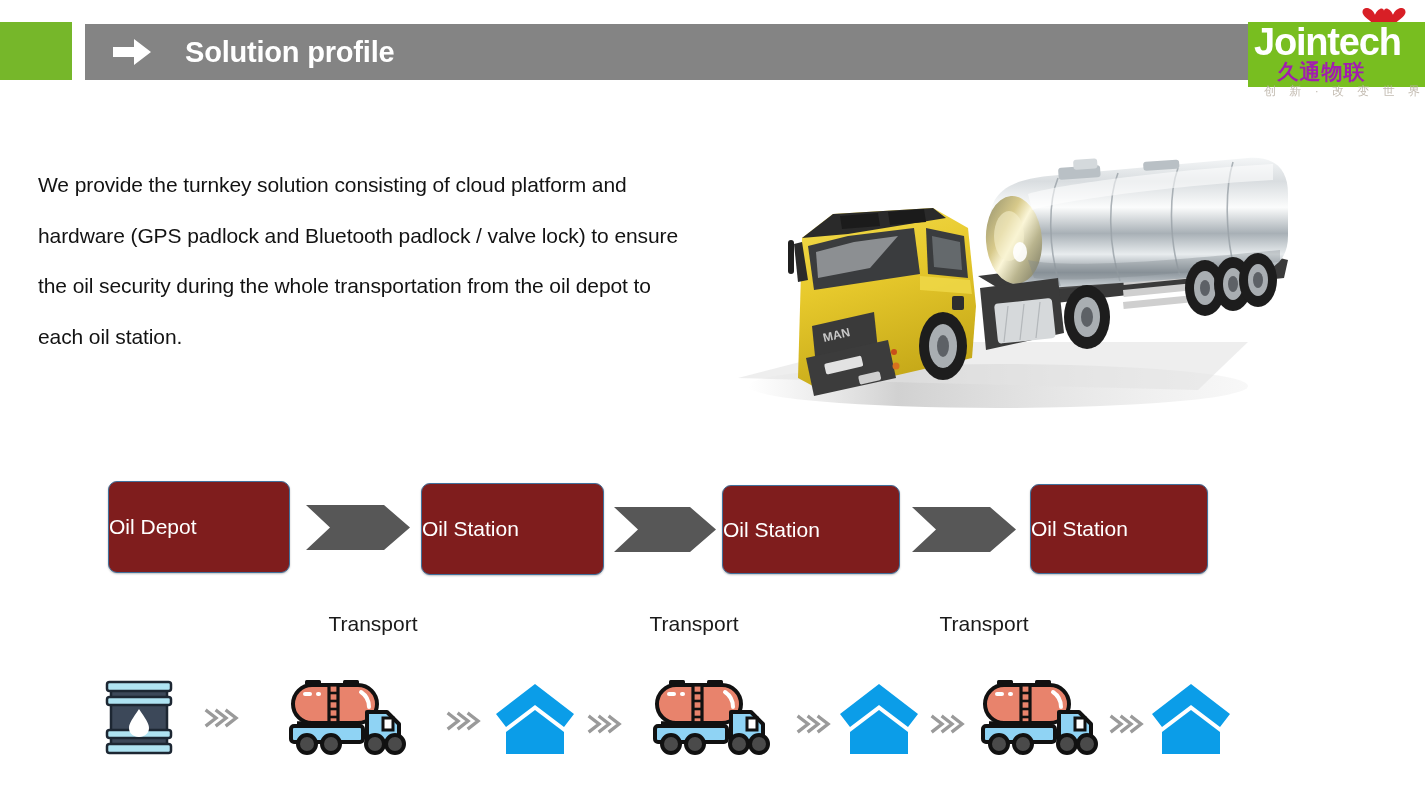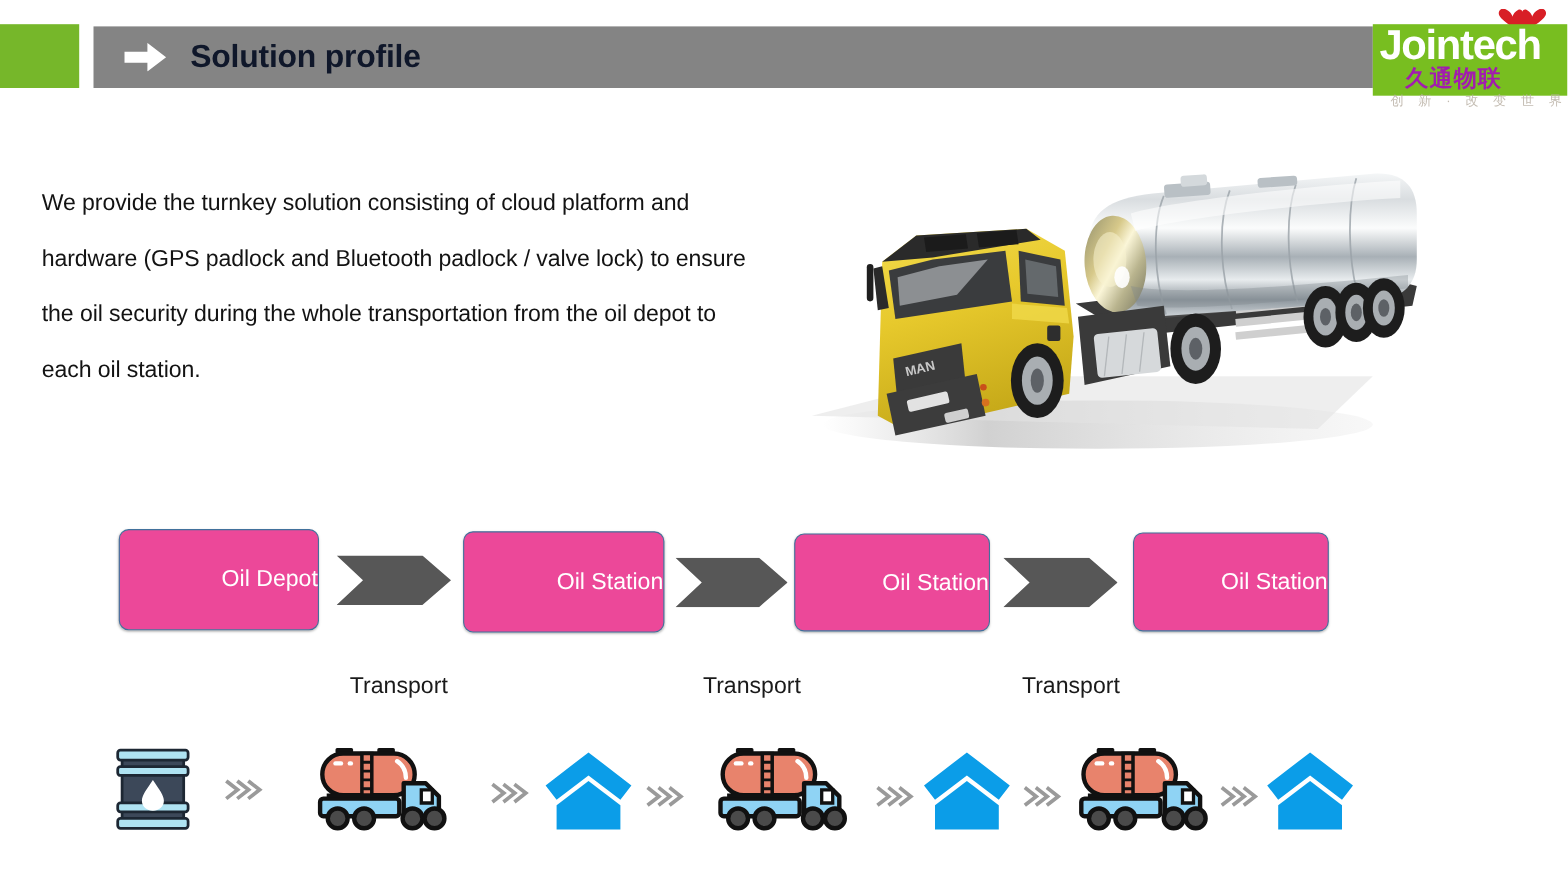--- a/index.html
+++ b/index.html
@@ -36,22 +36,22 @@
     align-items: center;
   }
   .header-arrow {
     margin-left: 28px;
     width: 38px;
     height: 26px;
     flex: none;
     display: block;
   }
   .header-title {
-    margin-left: 22px;
-    color: #0f172a;
+    margin-left: 34px;
+    color: #ffffff;
     font-size: 29px;
     font-weight: bold;
     letter-spacing: -0.2px;
     white-space: nowrap;
   }
 
   
   .logo-wrap {
     position: absolute;
     left: 1248px;
@@ -139,38 +139,39 @@
     top: 128px;
     width: 570px;
     height: 295px;
   }
   .truck-photo svg { display: block; width: 100%; height: 100%; }
 
   
   .flow-layer { position: absolute; left: 0; top: 0; width: 1425px; height: 791px; }
   .flow-box {
     position: absolute;
-    background: #ec4899;
+    background: #7f1d1d;
     border: 1px solid #41719C;
     border-radius: 9px;
     color: #ffffff;
     font-size: 21px;
     display: flex;
     align-items: center;
-    justify-content: flex-end;
+    justify-content: flex-start;
     box-shadow: 0 1px 2px rgba(0,0,0,0.25);
     box-sizing: border-box;
   }
   .flow-arrow { position: absolute; }
   .flow-arrow svg { display: block; }
   .flow-label {
     position: absolute;
     color: #1a1a1a;
     font-size: 21px;
     white-space: nowrap;
+    text-align: center;
   }
 
   
   .icon-strip { position: absolute; left: 0; top: 0; width: 1425px; height: 791px; }
   .strip-item { position: absolute; }
   .strip-item svg { display: block; }
 </style>
 </head>
 <body>
 

